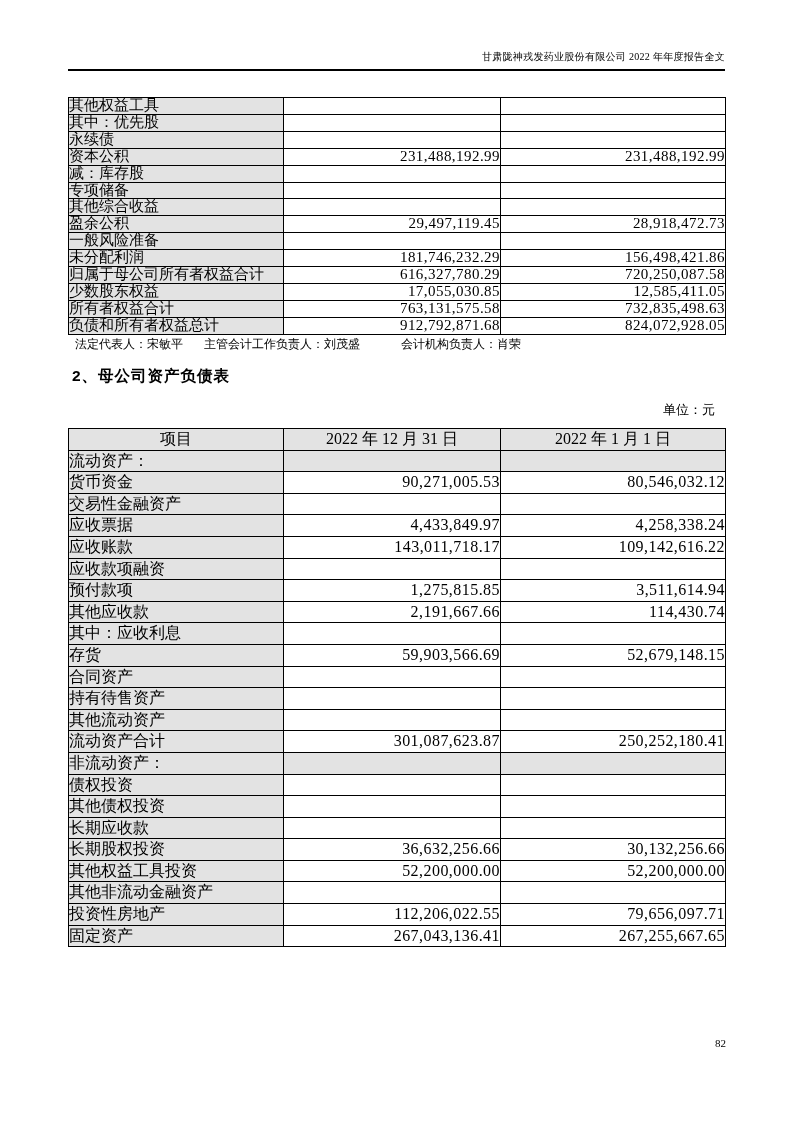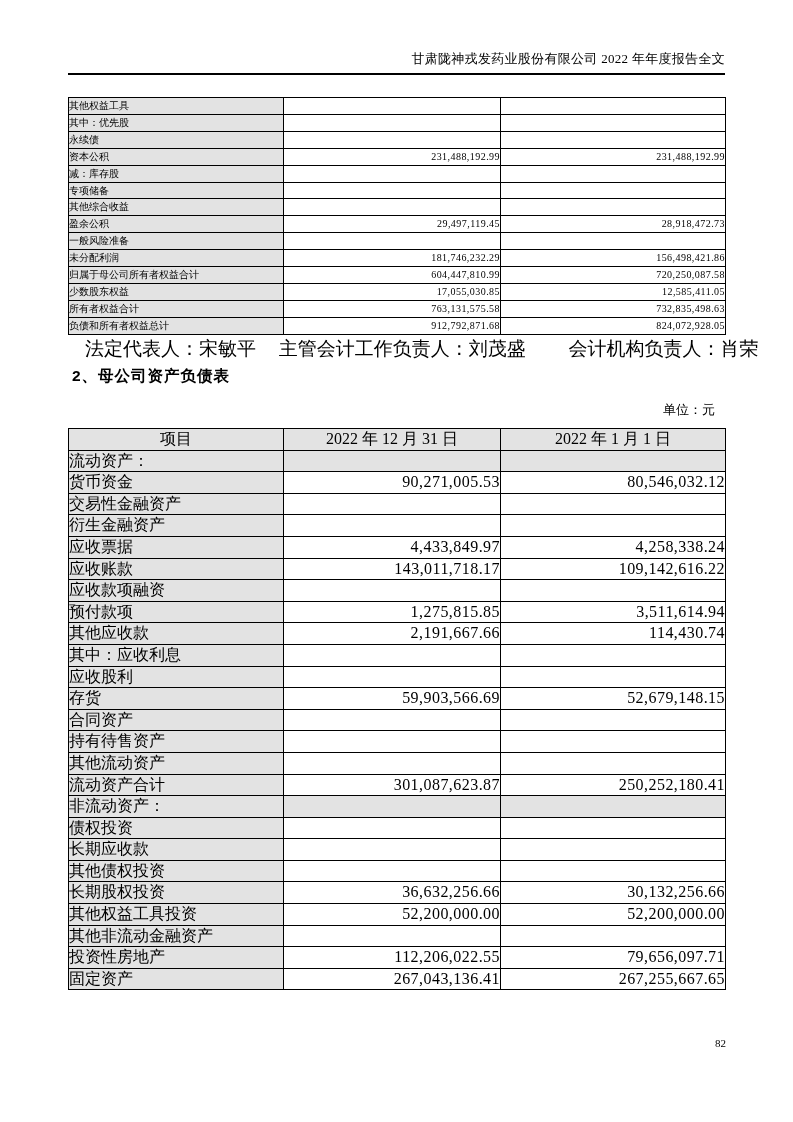--- a/index.html
+++ b/index.html
@@ -3,46 +3,46 @@
 <meta charset="utf-8">
 <style>
   html,body{margin:0;padding:0;background:#ffffff;}
   .page{
     position:relative;width:793px;height:1122px;background:#ffffff;
     font-family:"Liberation Serif","DejaVu Serif",serif;color:#000;
     overflow:hidden;
   }
   .doc-header{
     position:absolute;left:68px;top:50px;width:657px;
-    text-align:right;font-size:13px;letter-spacing:0.3px;
+    text-align:right;font-size:10px;letter-spacing:0.3px;
     padding-bottom:5px;border-bottom:2px solid #000;
   }
   table.fin-table{
     position:absolute;left:68px;width:657px;
     border-collapse:collapse;table-layout:fixed;
     border:1.5px solid #000;
   }
-  #equity-table{top:97px;font-size:10px;}
+  #equity-table{top:97px;font-size:15px;}
   #parent-table{top:428px;font-size:16px;}
   .fin-table td,.fin-table th{
     border:1px solid #000;overflow:hidden;white-space:nowrap;
     padding:0;vertical-align:middle;
   }
   #equity-table td{height:15.9px;line-height:15.9px;}
   #parent-table td,#parent-table th{height:20.6px;line-height:20.6px;}
   .fin-table th{background:#e3e3e3;font-weight:normal;text-align:center;}
   .c-label{background:#e3e3e3;text-align:left;}
   .c-val{background:#ffffff;text-align:right;padding-right:9px;letter-spacing:0.45px;}
   .section-row .c-val{background:#e3e3e3;}
   .ind0{padding-left:7px;}
   .ind1{padding-left:19px;}
   .ind2{padding-left:30px;}
   .ind3{padding-left:50px;}
   .ind4{padding-left:62px;font-family:Liberation Serif, serif;}
-  .signature{position:absolute;left:85px;top:336px;font-size:19px;white-space:nowrap;}
+  .signature{position:absolute;left:75px;top:336px;font-size:12px;white-space:nowrap;}
   .signature .sig2{margin-left:18px;}
   .signature .sig3{margin-left:38px;}
   .section-heading{
     position:absolute;left:72px;top:366px;font-size:15.5px;font-weight:bold;
     font-family:"Liberation Sans","DejaVu Sans",sans-serif;letter-spacing:1px;
   }
   .unit-note{position:absolute;left:58px;top:401px;width:657px;text-align:right;font-size:13px;}
   .page-number{position:absolute;top:1037px;left:698px;width:28px;text-align:right;font-size:11px;}
 </style>
 </head>
@@ -106,21 +106,21 @@
           <td class="c-val"></td>
           <td class="c-val"></td>
         </tr>
         <tr>
           <td class="c-label ind1">未分配利润</td>
           <td class="c-val">181,746,232.29</td>
           <td class="c-val">156,498,421.86</td>
         </tr>
         <tr>
           <td class="c-label ind0">归属于母公司所有者权益合计</td>
-          <td class="c-val">604,447,810.99</td>
+          <td class="c-val">616,327,780.29</td>
           <td class="c-val">720,250,087.58</td>
         </tr>
         <tr>
           <td class="c-label ind1">少数股东权益</td>
           <td class="c-val">17,055,030.85</td>
           <td class="c-val">12,585,411.05</td>
         </tr>
         <tr>
           <td class="c-label ind0">所有者权益合计</td>
           <td class="c-val">763,131,575.58</td>
@@ -167,25 +167,20 @@
           <td class="c-label ind1">货币资金</td>
           <td class="c-val">90,271,005.53</td>
           <td class="c-val">80,546,032.12</td>
         </tr>
         <tr>
           <td class="c-label ind1">交易性金融资产</td>
           <td class="c-val"></td>
           <td class="c-val"></td>
         </tr>
         <tr>
-          <td class="c-label ind1">衍生金融资产</td>
-          <td class="c-val"></td>
-          <td class="c-val"></td>
-        </tr>
-        <tr>
           <td class="c-label ind1">应收票据</td>
           <td class="c-val">4,433,849.97</td>
           <td class="c-val">4,258,338.24</td>
         </tr>
         <tr>
           <td class="c-label ind1">应收账款</td>
           <td class="c-val">143,011,718.17</td>
           <td class="c-val">109,142,616.22</td>
         </tr>
         <tr>
@@ -202,25 +197,20 @@
           <td class="c-label ind1">其他应收款</td>
           <td class="c-val">2,191,667.66</td>
           <td class="c-val">114,430.74</td>
         </tr>
         <tr>
           <td class="c-label ind2">其中：应收利息</td>
           <td class="c-val"></td>
           <td class="c-val"></td>
         </tr>
         <tr>
-          <td class="c-label ind3">应收股利</td>
-          <td class="c-val"></td>
-          <td class="c-val"></td>
-        </tr>
-        <tr>
           <td class="c-label ind1">存货</td>
           <td class="c-val">59,903,566.69</td>
           <td class="c-val">52,679,148.15</td>
         </tr>
         <tr>
           <td class="c-label ind1">合同资产</td>
           <td class="c-val"></td>
           <td class="c-val"></td>
         </tr>
         <tr>
@@ -242,26 +232,26 @@
           <td class="c-label ind0">非流动资产：</td>
           <td class="c-val"></td>
           <td class="c-val"></td>
         </tr>
         <tr>
           <td class="c-label ind1">债权投资</td>
           <td class="c-val"></td>
           <td class="c-val"></td>
         </tr>
         <tr>
+          <td class="c-label ind1">其他债权投资</td>
+          <td class="c-val"></td>
+          <td class="c-val"></td>
+        </tr>
+        <tr>
           <td class="c-label ind1">长期应收款</td>
-          <td class="c-val"></td>
-          <td class="c-val"></td>
-        </tr>
-        <tr>
-          <td class="c-label ind1">其他债权投资</td>
           <td class="c-val"></td>
           <td class="c-val"></td>
         </tr>
         <tr>
           <td class="c-label ind1">长期股权投资</td>
           <td class="c-val">36,632,256.66</td>
           <td class="c-val">30,132,256.66</td>
         </tr>
         <tr>
           <td class="c-label ind1">其他权益工具投资</td>

